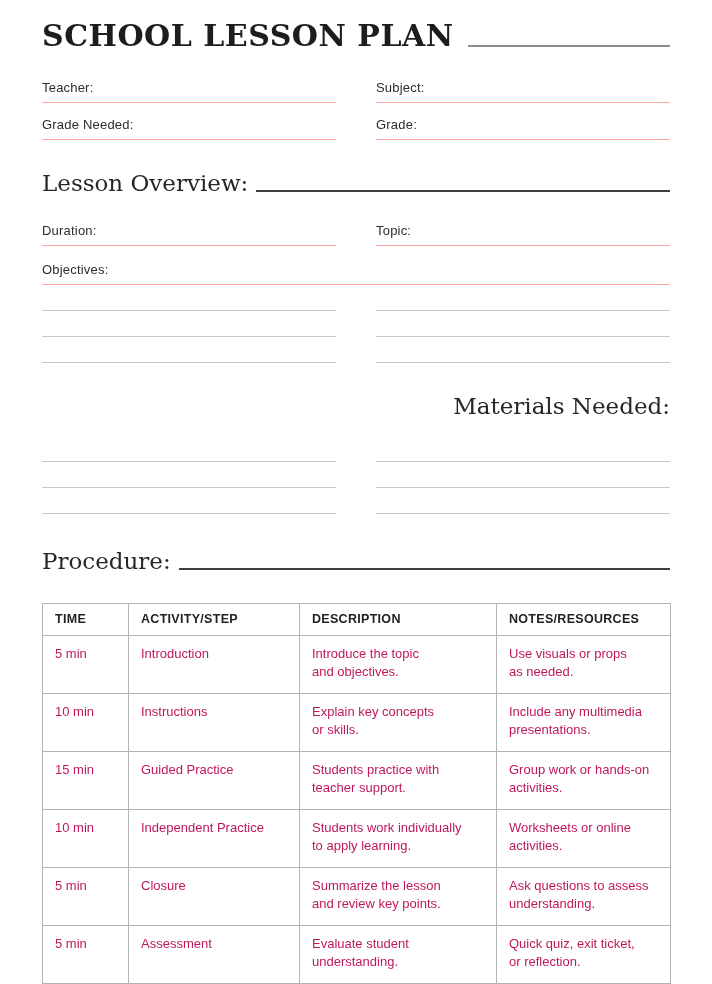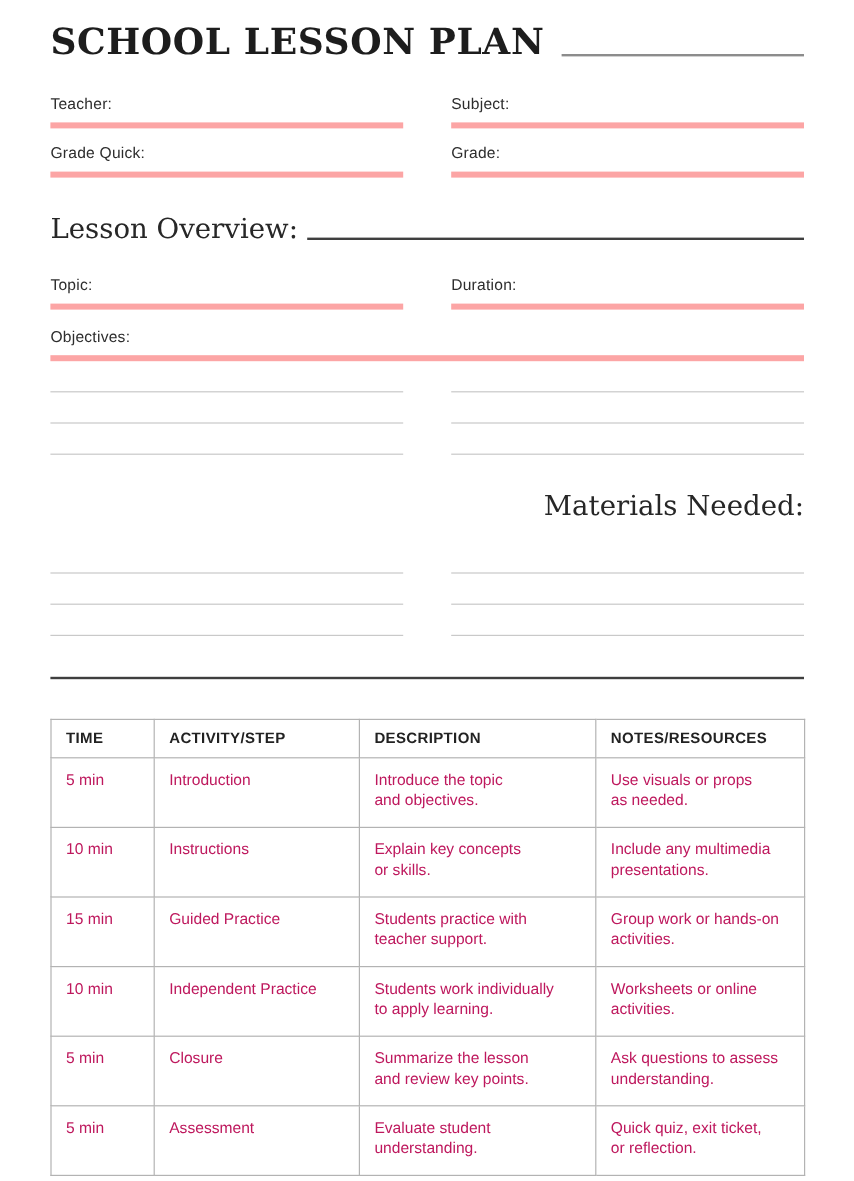--- a/index.html
+++ b/index.html
@@ -26,21 +26,21 @@
   .title-rule { flex: 1; border-bottom: 2px solid #8c8c8c; margin-bottom: 5px; }
 
   
   .fields-grid {
     display: grid;
     grid-template-columns: 1fr 1fr;
     column-gap: 40px;
     row-gap: 12px;
     margin-top: 26px;
   }
-  .field { border-bottom: 5px solid #fca5a5; padding-bottom: 6px; }
+  .field { border-bottom: 1px solid #fca5a5; padding-bottom: 6px; }
   .field-label { font-size: 13px; color: #2d2d2d; letter-spacing: 0.2px; }
   .field.full { grid-column: 1 / span 2; }
 
   
   .section-row { display: flex; align-items: flex-end; gap: 8px; }
   .mt-overview  { margin-top: 30px; }
   .mt-materials { margin-top: 30px; flex-direction: column; }
   .mt-procedure { margin-top: 34px; }
   .section-title {
     font-family: "DejaVu Serif", "Liberation Serif", serif;
@@ -107,38 +107,38 @@
   </div>
 
   <div class="fields-grid">
     <div class="field">
       <span class="field-label">Teacher:</span>
     </div>
     <div class="field">
       <span class="field-label">Subject:</span>
     </div>
     <div class="field">
-      <span class="field-label">Grade Quick:</span>
+      <span class="field-label">Grade Needed:</span>
     </div>
     <div class="field">
       <span class="field-label">Grade:</span>
     </div>
   </div>
 
   <div class="section-row mt-overview">
     <div class="section-title">Lesson Overview:</div>
     <div class="section-rule"></div>
   </div>
 
   <div class="fields-grid tight">
     <div class="field">
+      <span class="field-label">Duration:</span>
+    </div>
+    <div class="field">
       <span class="field-label">Topic:</span>
-    </div>
-    <div class="field">
-      <span class="field-label">Duration:</span>
     </div>
   </div>
   <div class="fields-grid obj">
     <div class="field full">
       <span class="field-label">Objectives:</span>
     </div>
   </div>
 
   <div class="lines-grid">
     <div class="write-line"></div>
@@ -157,20 +157,21 @@
   <div class="lines-grid">
     <div class="write-line"></div>
     <div class="write-line"></div>
     <div class="write-line"></div>
     <div class="write-line"></div>
     <div class="write-line"></div>
     <div class="write-line"></div>
   </div>
 
   <div class="section-row mt-procedure">
+    <div class="section-title">Procedure:</div>
     <div class="section-rule"></div>
   </div>
 
   <table class="proc-table">
     <colgroup>
       <col class="col-time">
         <col class="col-activity">
         <col class="col-desc">
         <col class="col-notes">
     </colgroup>

